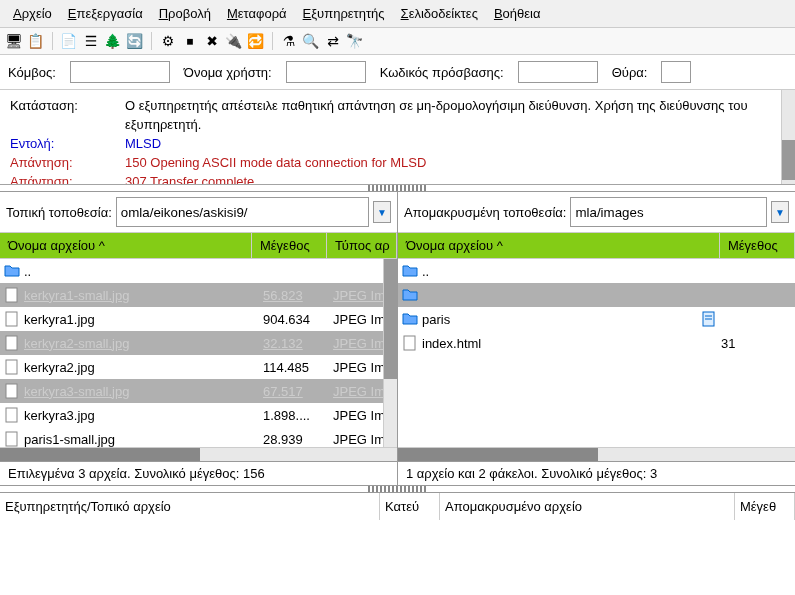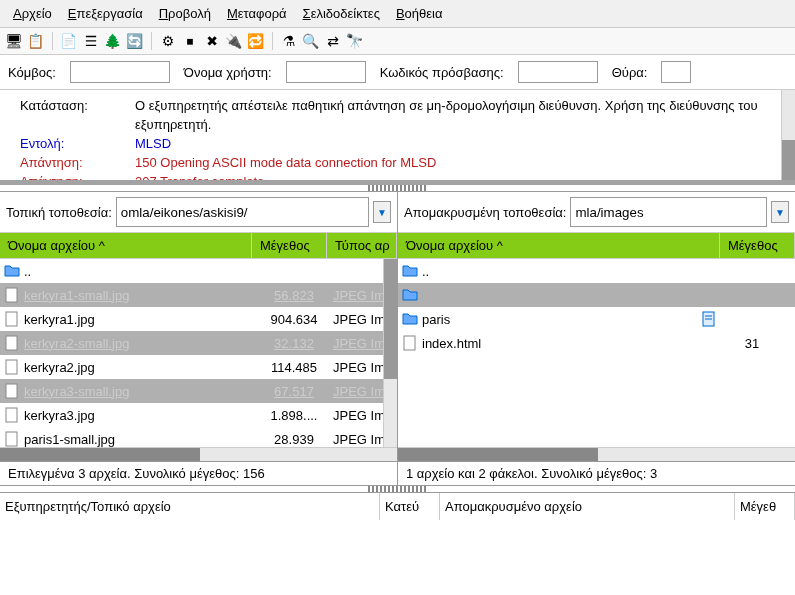--- a/index.html
+++ b/index.html
@@ -6,21 +6,21 @@
 body { font-family: Arial, sans-serif; font-size: 13px; background: #fff; width: 795px; height: 595px; overflow: hidden; }
 .menubar { display: flex; background: #f0f0f0; border-bottom: 1px solid #ccc; padding: 3px 5px; }
 .menubar span { padding: 3px 8px; cursor: pointer; }
 .menubar span u { text-decoration: underline; }
 .toolbar { display: flex; gap: 4px; padding: 4px 5px; border-bottom: 1px solid #ccc; background: #f8f8f8; align-items: center; }
 .toolbar .icon { width: 18px; height: 18px; display: flex; align-items: center; justify-content: center; font-size: 14px; }
 .toolbar .sep { width: 1px; height: 18px; background: #ccc; margin: 0 3px; }
 .connbar { display: flex; align-items: center; padding: 6px 8px; gap: 14px; border-bottom: 1px solid #ccc; }
 .connbar label { white-space: nowrap; }
 .connbar input { border: 1px solid #999; padding: 2px; height: 22px; }
-.log { padding: 6px 20px; border-bottom: 5px solid #a3a3a3; height: 95px; overflow: hidden; position: relative; }
+.log { padding: 6px 10px; border-bottom: 1px solid #a3a3a3; height: 95px; overflow: hidden; position: relative; }
 .log-row { display: flex; line-height: 19px; }
 .log-label { width: 115px; flex-shrink: 0; }
 .log-text { flex: 1; }
 .green { color: #b91c1c; }
 .blue { color: #0000cc; }
 .grip { height: 6px; background: repeating-linear-gradient(90deg,#888 0,#888 2px,#fff 2px,#fff 4px); margin: 0 auto; width: 60px; }
 .panes { display: flex; height: 295px; border-top: 1px solid #999; }
 .pane { flex: 1; display: flex; flex-direction: column; border-right: 1px solid #999; overflow: hidden; }
 .pane:last-child { border-right: none; }
 .locbar { display: flex; align-items: center; padding: 5px 6px; gap: 4px; border-bottom: 1px solid #ccc; }
@@ -28,39 +28,40 @@
 .locbar input { flex: 1; border: 1px solid #999; padding: 2px 4px; height: 30px; min-width: 40px; }
 .locbar .dd { width: 18px; height: 22px; border: 1px solid #999; background: #f0f0f0; display: flex; align-items: center; justify-content: center; color: #06c; font-size: 10px; }
 .cols { display: flex; border-bottom: 1px solid #ccc; background: #84cc16; }
 .cols .col { padding: 5px 8px; border-right: 1px solid #ccc; white-space: nowrap; overflow: hidden; }
 .filelist { flex: 1; overflow: hidden; position: relative; }
 .filelist .row { display: flex; align-items: center; height: 24px; padding: 0 4px; }
 .filelist .row.sel { background: #b0b0b0; color: #fff; }
 .filelist .row.faded { color: #ccc; text-decoration: underline; }
 .filelist .ficon { width: 16px; height: 16px; margin-right: 4px; flex-shrink: 0; }
 .filelist .fname { flex: 1; white-space: nowrap; overflow: hidden; }
-.filelist .fsize { width: 70px; text-align: center; padding-right: 8px; }
+.filelist .fsize { width: 70px; text-align: left; padding-right: 8px; }
 .filelist .ftype { width: 60px; white-space: nowrap; overflow: hidden; }
 .vscroll { position: absolute; right: 0; top: 0; bottom: 0; width: 14px; background: #e8e8e8; border-left: 1px solid #ccc; }
 .vscroll .thumb { background: #999; width: 100%; }
 .hscroll { height: 14px; background: #e8e8e8; border-top: 1px solid #ccc; display: flex; }
 .hscroll .thumb { background: #888; height: 100%; }
 .status { padding: 4px 8px; border-top: 1px solid #999; border-bottom: 1px solid #999; white-space: nowrap; overflow: hidden; }
 .queue { display: flex; border-top: 1px solid #999; }
 .queue .qcol { padding: 6px 5px; border-right: 1px solid #ccc; white-space: nowrap; }
 svg { display: block; }
 </style>
 </head>
 <body>
 
 <div class="menubar" id="menubar">
     <span><u>Α</u>ρχείο</span>
     <span><u>Ε</u>πεξεργασία</span>
     <span><u>Π</u>ροβολή</span>
     <span><u>Μ</u>εταφορά</span>
+    <span><u>Ε</u>ξυπηρετητής</span>
     <span><u>Σ</u>ελιδοδείκτες</span>
     <span><u>Β</u>οήθεια</span>
   </div>
 
 <div class="toolbar" id="toolbar">
     <div class="icon">🖥</div>
     <div class="icon">📋</div>
     <div class="sep"></div>
     <div class="icon">📄</div>
     <div class="icon">☰</div>

